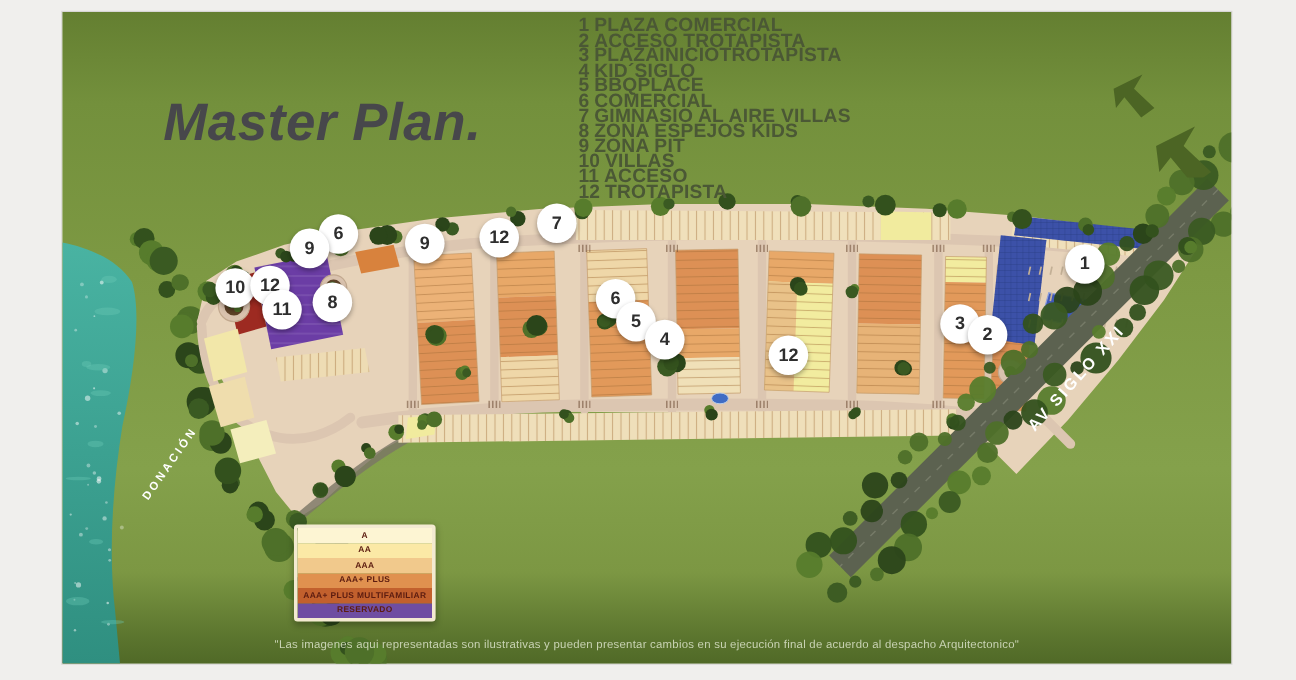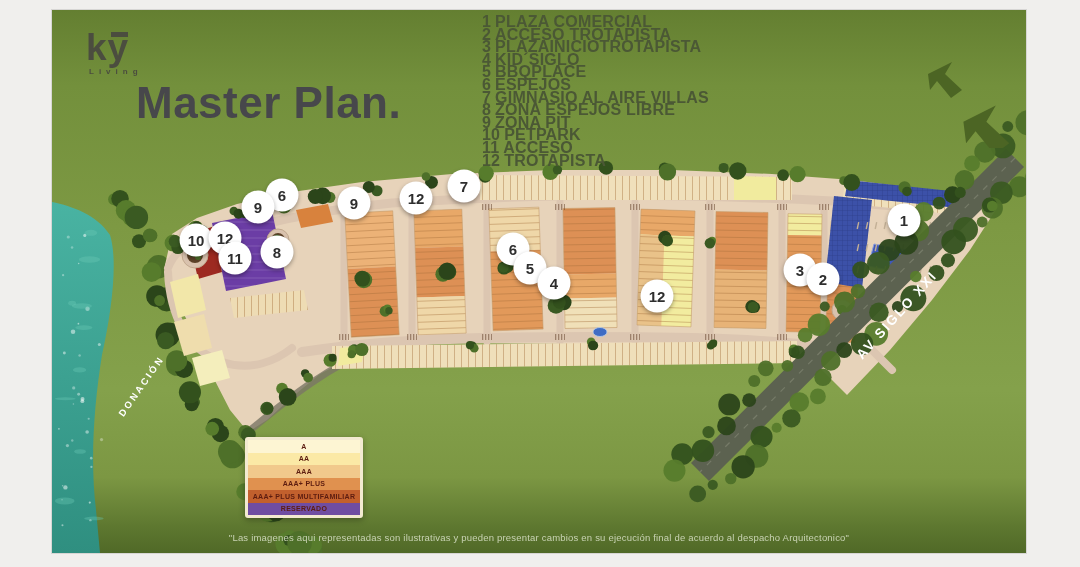--- a/index.html
+++ b/index.html
@@ -5,21 +5,21 @@
   html,body{margin:0;padding:0;}
   body{width:1080px;height:567px;position:relative;background:#f0efed;font-family:"Liberation Sans",sans-serif;overflow:hidden;}
   .panel{position:absolute;left:52px;top:10px;width:974px;height:543px;
     background:linear-gradient(180deg,#647f31 0%,#73903c 14%,#7d9943 40%,#84a14b 70%,#7c9743 86%,#5e7830 95%,#506927 100%);
     box-shadow:0 0 0 1px rgba(0,0,0,.10);}
   .map-svg{position:absolute;left:0;top:0;width:974px;height:543px;}
   .logo{position:absolute;left:34px;top:20px;width:110px;height:60px;color:#4b4d3f;}
   .logo .ky{font-size:37px;font-weight:700;letter-spacing:1px;line-height:36px;position:relative;display:inline-block;}
   .logo .ky:after{content:"";position:absolute;right:1px;top:2px;width:17px;height:5px;background:#4b4d3f;}
   .logo .living{font-size:8px;font-weight:700;letter-spacing:5px;margin-top:1px;margin-left:3px;}
-  .title{position:absolute;left:84px;top:68px;margin:0;font-size:44px;font-weight:800;color:#47474b;letter-spacing:.5px;}
+  .title{position:absolute;left:84px;top:68px;margin:0;font-size:44px;font-weight:800;color:#47474b;letter-spacing:.5px;font-style:italic;}
   .legend{position:absolute;left:430px;top:6px;margin:0;padding:0;list-style:none;
     font-size:16px;font-weight:700;color:#4b5835;line-height:12.6px;letter-spacing:.2px;}
   .legend li{white-space:nowrap;}
   .legend .num{display:inline-block;min-width:9px;margin-right:4px;}
   .compass{position:absolute;left:872px;top:42px;width:96px;height:96px;}
   .markers{position:absolute;left:0;top:0;width:974px;height:543px;pointer-events:none;}
   .marker{position:absolute;width:33px;height:33px;border-radius:50%;background:#fff;
     transform:translate(-50%,-50%);display:flex;align-items:center;justify-content:center;
     font-size:15px;font-weight:700;color:#2e2e2e;box-shadow:0 2px 4px rgba(0,0,0,.35);}
   .key{position:absolute;left:193px;top:427px;width:112px;border:3px solid #f3ead1;border-radius:3px;
@@ -479,38 +479,34 @@
         <circle cx="299.548" cy="344.17" r="4" fill="#4e7029"></circle>
         <circle cx="229.632" cy="441.76" r="8.82" fill="#2b451a"></circle>
         <circle cx="219.024" cy="442.98" r="8.14" fill="#33511d"></circle>
         <circle cx="255.232" cy="455.07" r="6.54" fill="#577c2c"></circle>
         <circle cx="245.872" cy="463.19" r="4.025" fill="#577c2c"></circle>
       </g>
 
     <text id="donacion-label" transform="translate(92,378) rotate(-55)" text-anchor="middle" fill="#ffffff" font-size="9.5" font-weight="bold" letter-spacing="2.5">DONACIÓN</text>
   </svg>
 
-  <div class="logo">
-    <div class="ky">ky</div>
-    <div class="living">Living</div>
-  </div>
 
   <h1 class="title">Master Plan.</h1>
 
   <ul class="legend" id="legend-list">
       <li><span class="num">1</span><span>PLAZA COMERCIAL</span></li>
       <li><span class="num">2</span><span>ACCESO TROTAPISTA</span></li>
       <li><span class="num">3</span><span>PLAZAINICIOTROTAPISTA</span></li>
       <li><span class="num">4</span><span>KID´SIGLO</span></li>
       <li><span class="num">5</span><span>BBQPLACE</span></li>
-      <li><span class="num">6</span><span>ESPEJOS</span></li>
+      <li><span class="num">6</span><span>COMERCIAL</span></li>
       <li><span class="num">7</span><span>GIMNASIO AL AIRE VILLAS</span></li>
-      <li><span class="num">8</span><span>ZONA ESPEJOS LIBRE</span></li>
+      <li><span class="num">8</span><span>ZONA ESPEJOS KIDS</span></li>
       <li><span class="num">9</span><span>ZONA PIT</span></li>
-      <li><span class="num">10</span><span>PETPARK</span></li>
+      <li><span class="num">10</span><span>VILLAS</span></li>
       <li><span class="num">11</span><span>ACCESO</span></li>
       <li><span class="num">12</span><span>TROTAPISTA</span></li>
     </ul>
 
   <svg class="compass" viewBox="0 0 96 96">
     <polygon fill="#4c6524" points="4,22 28,10 21,22 38,38 27,46 13,29 6,38"></polygon>
     <polygon fill="#4c6524" transform="translate(34,40) scale(1.35)" points="4,22 28,10 21,22 38,38 27,46 13,29 6,38"></polygon>
   </svg>
 
   <div class="markers" id="markers">

